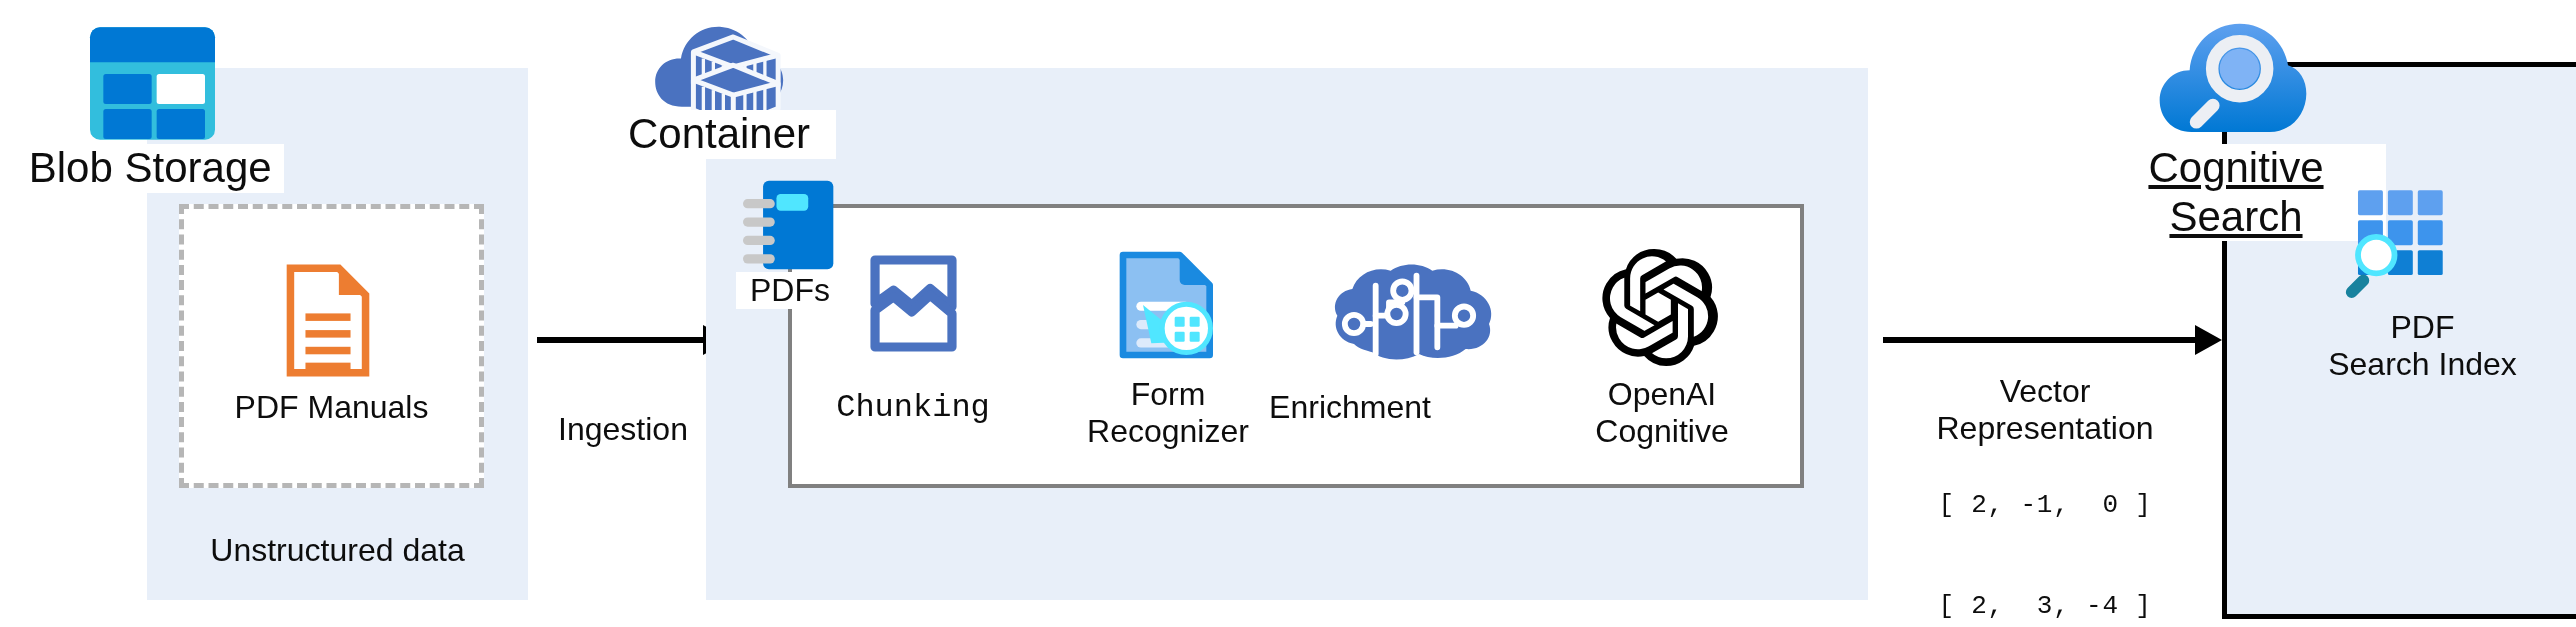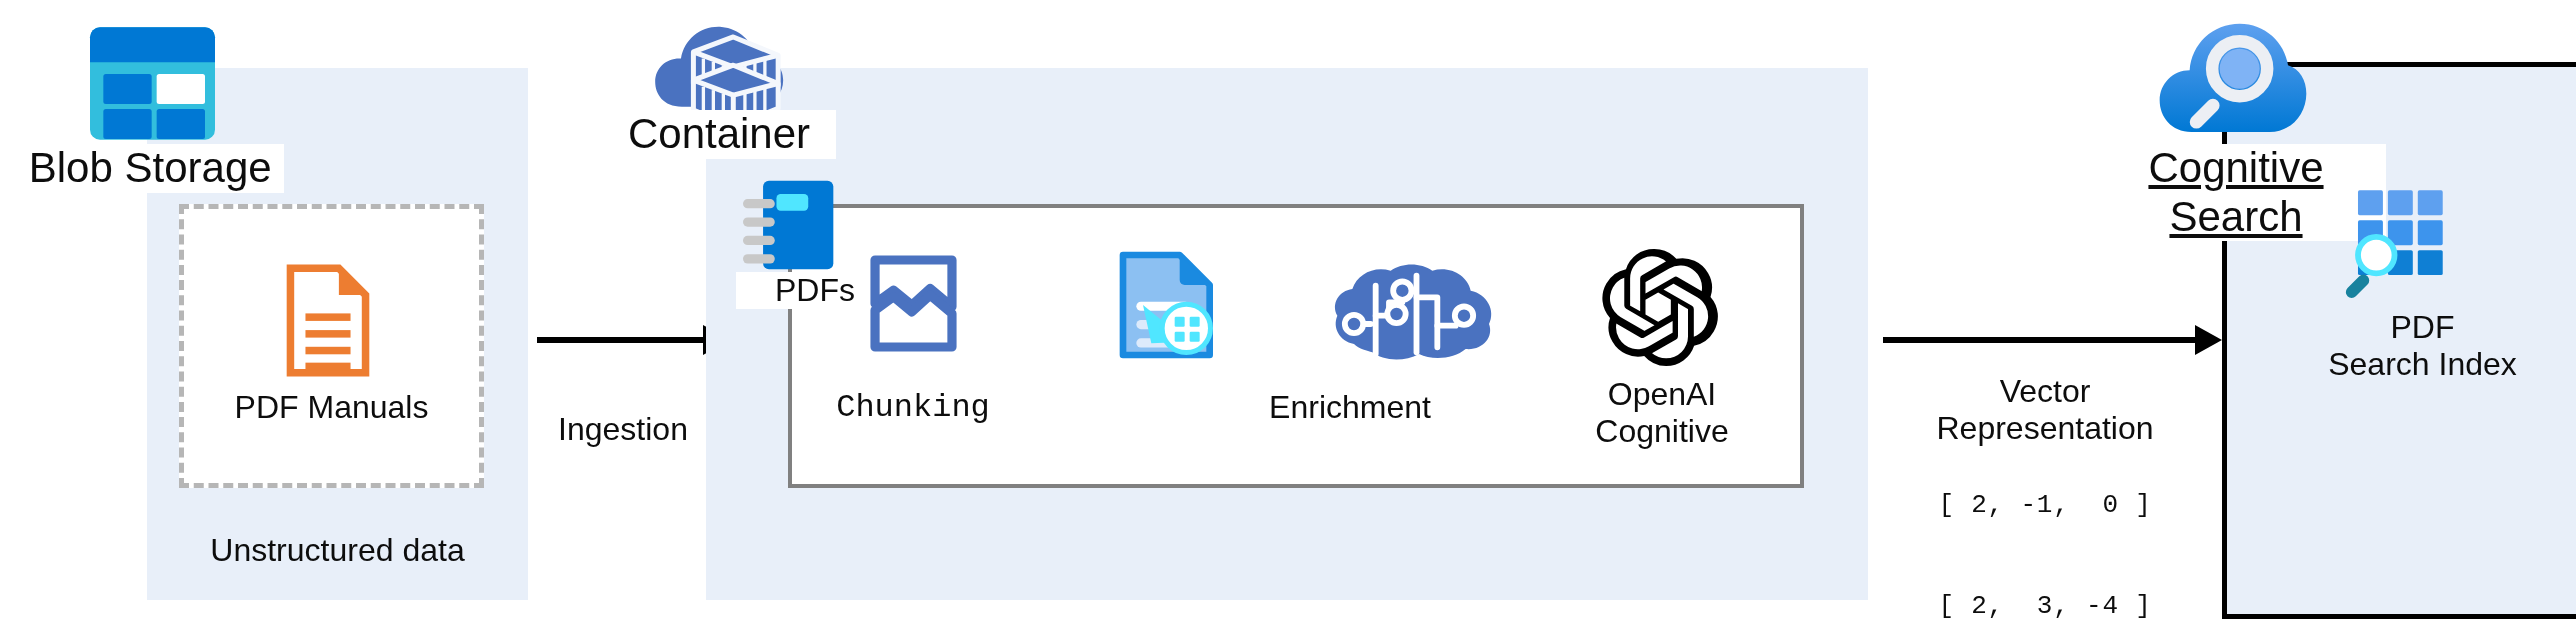--- a/index.html
+++ b/index.html
@@ -160,21 +160,21 @@
       <rect x="24" y="2" width="84" height="106" rx="7" fill="#0078d4"></rect>
       <rect x="40" y="18" width="38" height="20" rx="5" fill="#50e6ff"></rect>
       <g fill="#c8c8c8">
         <rect x="0" y="24" width="38" height="11" rx="5.5"></rect>
         <rect x="0" y="46" width="38" height="11" rx="5.5"></rect>
         <rect x="0" y="68" width="38" height="11" rx="5.5"></rect>
         <rect x="0" y="90" width="38" height="11" rx="5.5"></rect>
       </g>
     </svg>
   </span>
-  <div class="label label-onwhite t-node" style="left:736px; top:272px; width:108px;padding-left:25px;">PDFs</div>
+  <div class="label label-onwhite t-node" style="left:736px; top:272px; width:108px;">PDFs</div>
 
   <span class="icon" style="left:870px; top:255px; width:87px; height:97px;">
     <svg width="87" height="97" viewBox="0 0 104 116">
       <path d="M6 6 L98 6 L98 62 L72 40 L50 60 L28 42 L6 58 Z" fill="#ffffff" stroke="#4a72c0" stroke-width="11" stroke-linejoin="round"></path>
       <path d="M6 66 L28 50 L50 68 L72 48 L98 70 L98 110 L6 110 Z" fill="#ffffff" stroke="#4a72c0" stroke-width="11" stroke-linejoin="round"></path>
     </svg>
   </span>
   <div class="label t-node" style="left:813px; top:389px; width:200px;font-family:Liberation Mono, monospace;">Chunking</div>
 
   <span class="icon" style="left:1118px; top:250px; width:100px; height:110px;">
@@ -185,20 +185,22 @@
       <rect x="22" y="84" width="64" height="11" rx="5.5" fill="#dceafb"></rect>
       <rect x="22" y="106" width="64" height="11" rx="5.5" fill="#dceafb"></rect>
       <path d="M30 66 L84 110 L40 112 Z" fill="#50e6ff"></path>
       <circle cx="82" cy="94" r="29" fill="#ffffff" stroke="#50e6ff" stroke-width="6"></circle>
       <rect x="68" y="80" width="12" height="12" rx="1.5" fill="#50e6ff"></rect>
       <rect x="86" y="80" width="12" height="12" rx="1.5" fill="#50e6ff"></rect>
       <rect x="68" y="98" width="12" height="12" rx="1.5" fill="#50e6ff"></rect>
       <rect x="86" y="98" width="12" height="12" rx="1.5" fill="#50e6ff"></rect>
     </svg>
   </span>
+  <div class="label t-node" style="left:1058px; top:376px; width:220px;">Form
+Recognizer</div>
 
   <span class="icon" style="left:1332px; top:264px; width:164px; height:100px;">
     <svg width="164" height="100" viewBox="0 0 196 120">
       <path d="M26 96 C8 92 0 76 6 62 C-2 48 8 32 24 30 C30 12 50 2 70 8
                C84 -2 106 -2 120 8 C142 2 162 14 166 32 C186 36 196 56 188 72
                C194 88 180 104 160 102 C146 114 120 116 104 108
                C86 118 60 116 48 106 C42 104 32 102 26 96 Z" fill="#4a72c0"></path>
       <g fill="none" stroke="#ffffff" stroke-width="7" stroke-linecap="round" stroke-linejoin="round">
         <path d="M52 108 L52 26"></path>
         <path d="M101 106 L101 14"></path>

